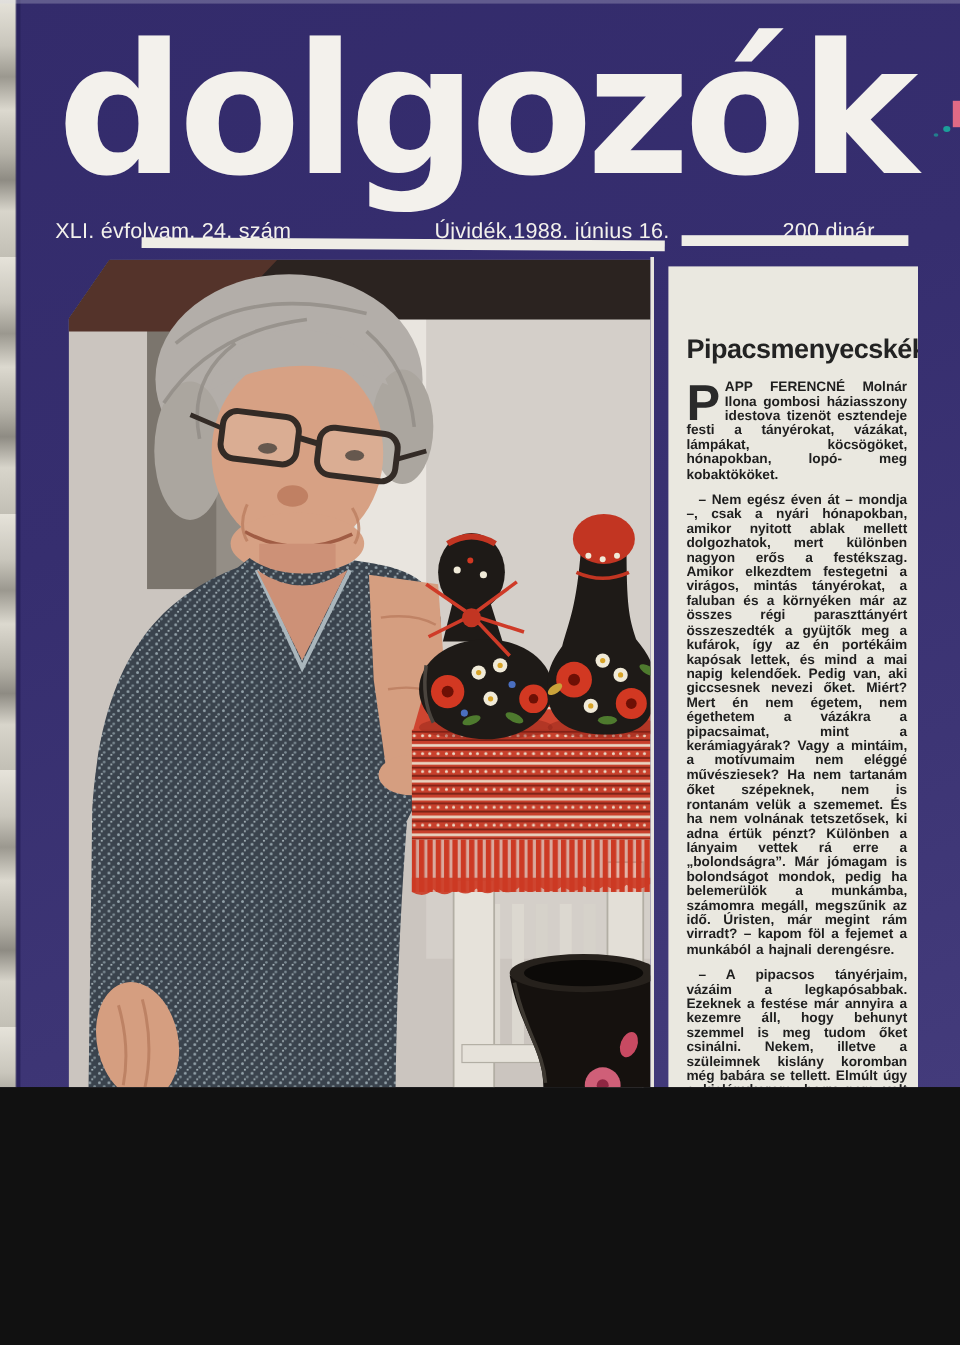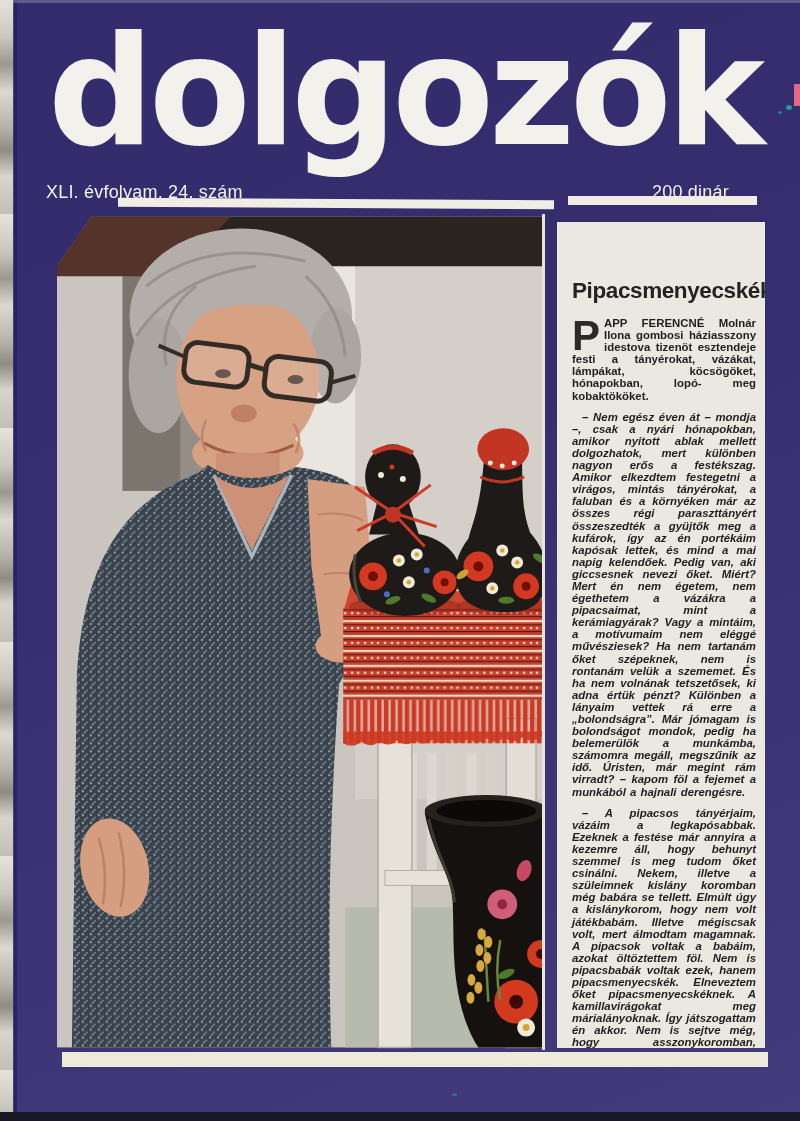--- a/index.html
+++ b/index.html
@@ -1,17 +1,17 @@
 <!DOCTYPE html>
 <html lang="hu"><head>
 <meta charset="utf-8">
 <style>
   html,body{margin:0;padding:0;background:#111;}
   #page{
-    position:relative;width:800px;height:1121px;overflow:hidden;
+    position:relative;width:800px;height:906px;overflow:hidden;
     background:linear-gradient(160deg,#332b6b 0%,#362e6f 40%,#3d3575 75%,#433b7b 100%);
     font-family:"Liberation Sans",sans-serif;
   }
   
   .worn-edge{
     position:absolute;left:0;top:0;width:14px;height:1121px;
     background:
       repeating-linear-gradient(180deg,
         #e6e3da 0px,#c9c6bc 38px,#9b988f 64px,#dcd9cf 92px,#b5b2a8 128px,
         #8e8b83 150px,#d8d5cb 176px,#c2bfb5 214px);
@@ -47,21 +47,21 @@
     padding:56px 9px 0 15px;overflow:hidden;color:#1e1e1e;
   }
   .article-title{
     font-size:22.5px;font-weight:bold;letter-spacing:-0.4px;
     margin:0 0 13px 0;color:#232323;
   }
   .body-text{
     font-size:11.4px;line-height:12.1px;font-weight:bold;
     text-align:justify;margin:0 0 9px 0;word-spacing:1px;
   }
-  .indent{text-indent:10px;font-style:italic;}
+  .indent{text-indent:10px;}
   .drop-cap{
     float:left;font-size:42px;line-height:34px;font-weight:bold;
     padding:2px 4px 0 0;color:#2a2a2a;
   }
   
   .bottom-strip{position:absolute;left:62px;top:1052px;width:706px;height:15px;background:#ecead e;background:#ecead8;}
   
   .dot-teal{position:absolute;border-radius:50%;background:#17b3a2;opacity:.85;}
   .dot-teal.a{left:786px;top:105px;width:6px;height:5px;}
   .dot-teal.b{left:778px;top:111px;width:4px;height:3px;opacity:.6;}
@@ -70,20 +70,21 @@
 </style>
 </head>
 <body>
 
 <div id="page">
   <div class="worn-edge"></div>
   <div class="top-edge"></div>
 
   <div class="masthead-title">dolgozók</div>
   <div class="tagline tag-issue">XLI. évfolyam, 24. szám</div>
+  <div class="tagline tag-date">Újvidék,1988. június 16.</div>
   <div class="tagline tag-price">200 dinár</div>
   <div class="rule rule-left"></div>
   <div class="rule rule-right"></div>
 
   <div class="photo">
     <svg viewBox="0 0 488 836" xmlns="http://www.w3.org/2000/svg">
       <defs>
         <pattern id="dressPat" width="8" height="8" patternUnits="userSpaceOnUse">
           <rect width="8" height="8" fill="#3a434d"></rect>
           <circle cx="2" cy="2" r="1.2" fill="#93a2aa"></circle>

